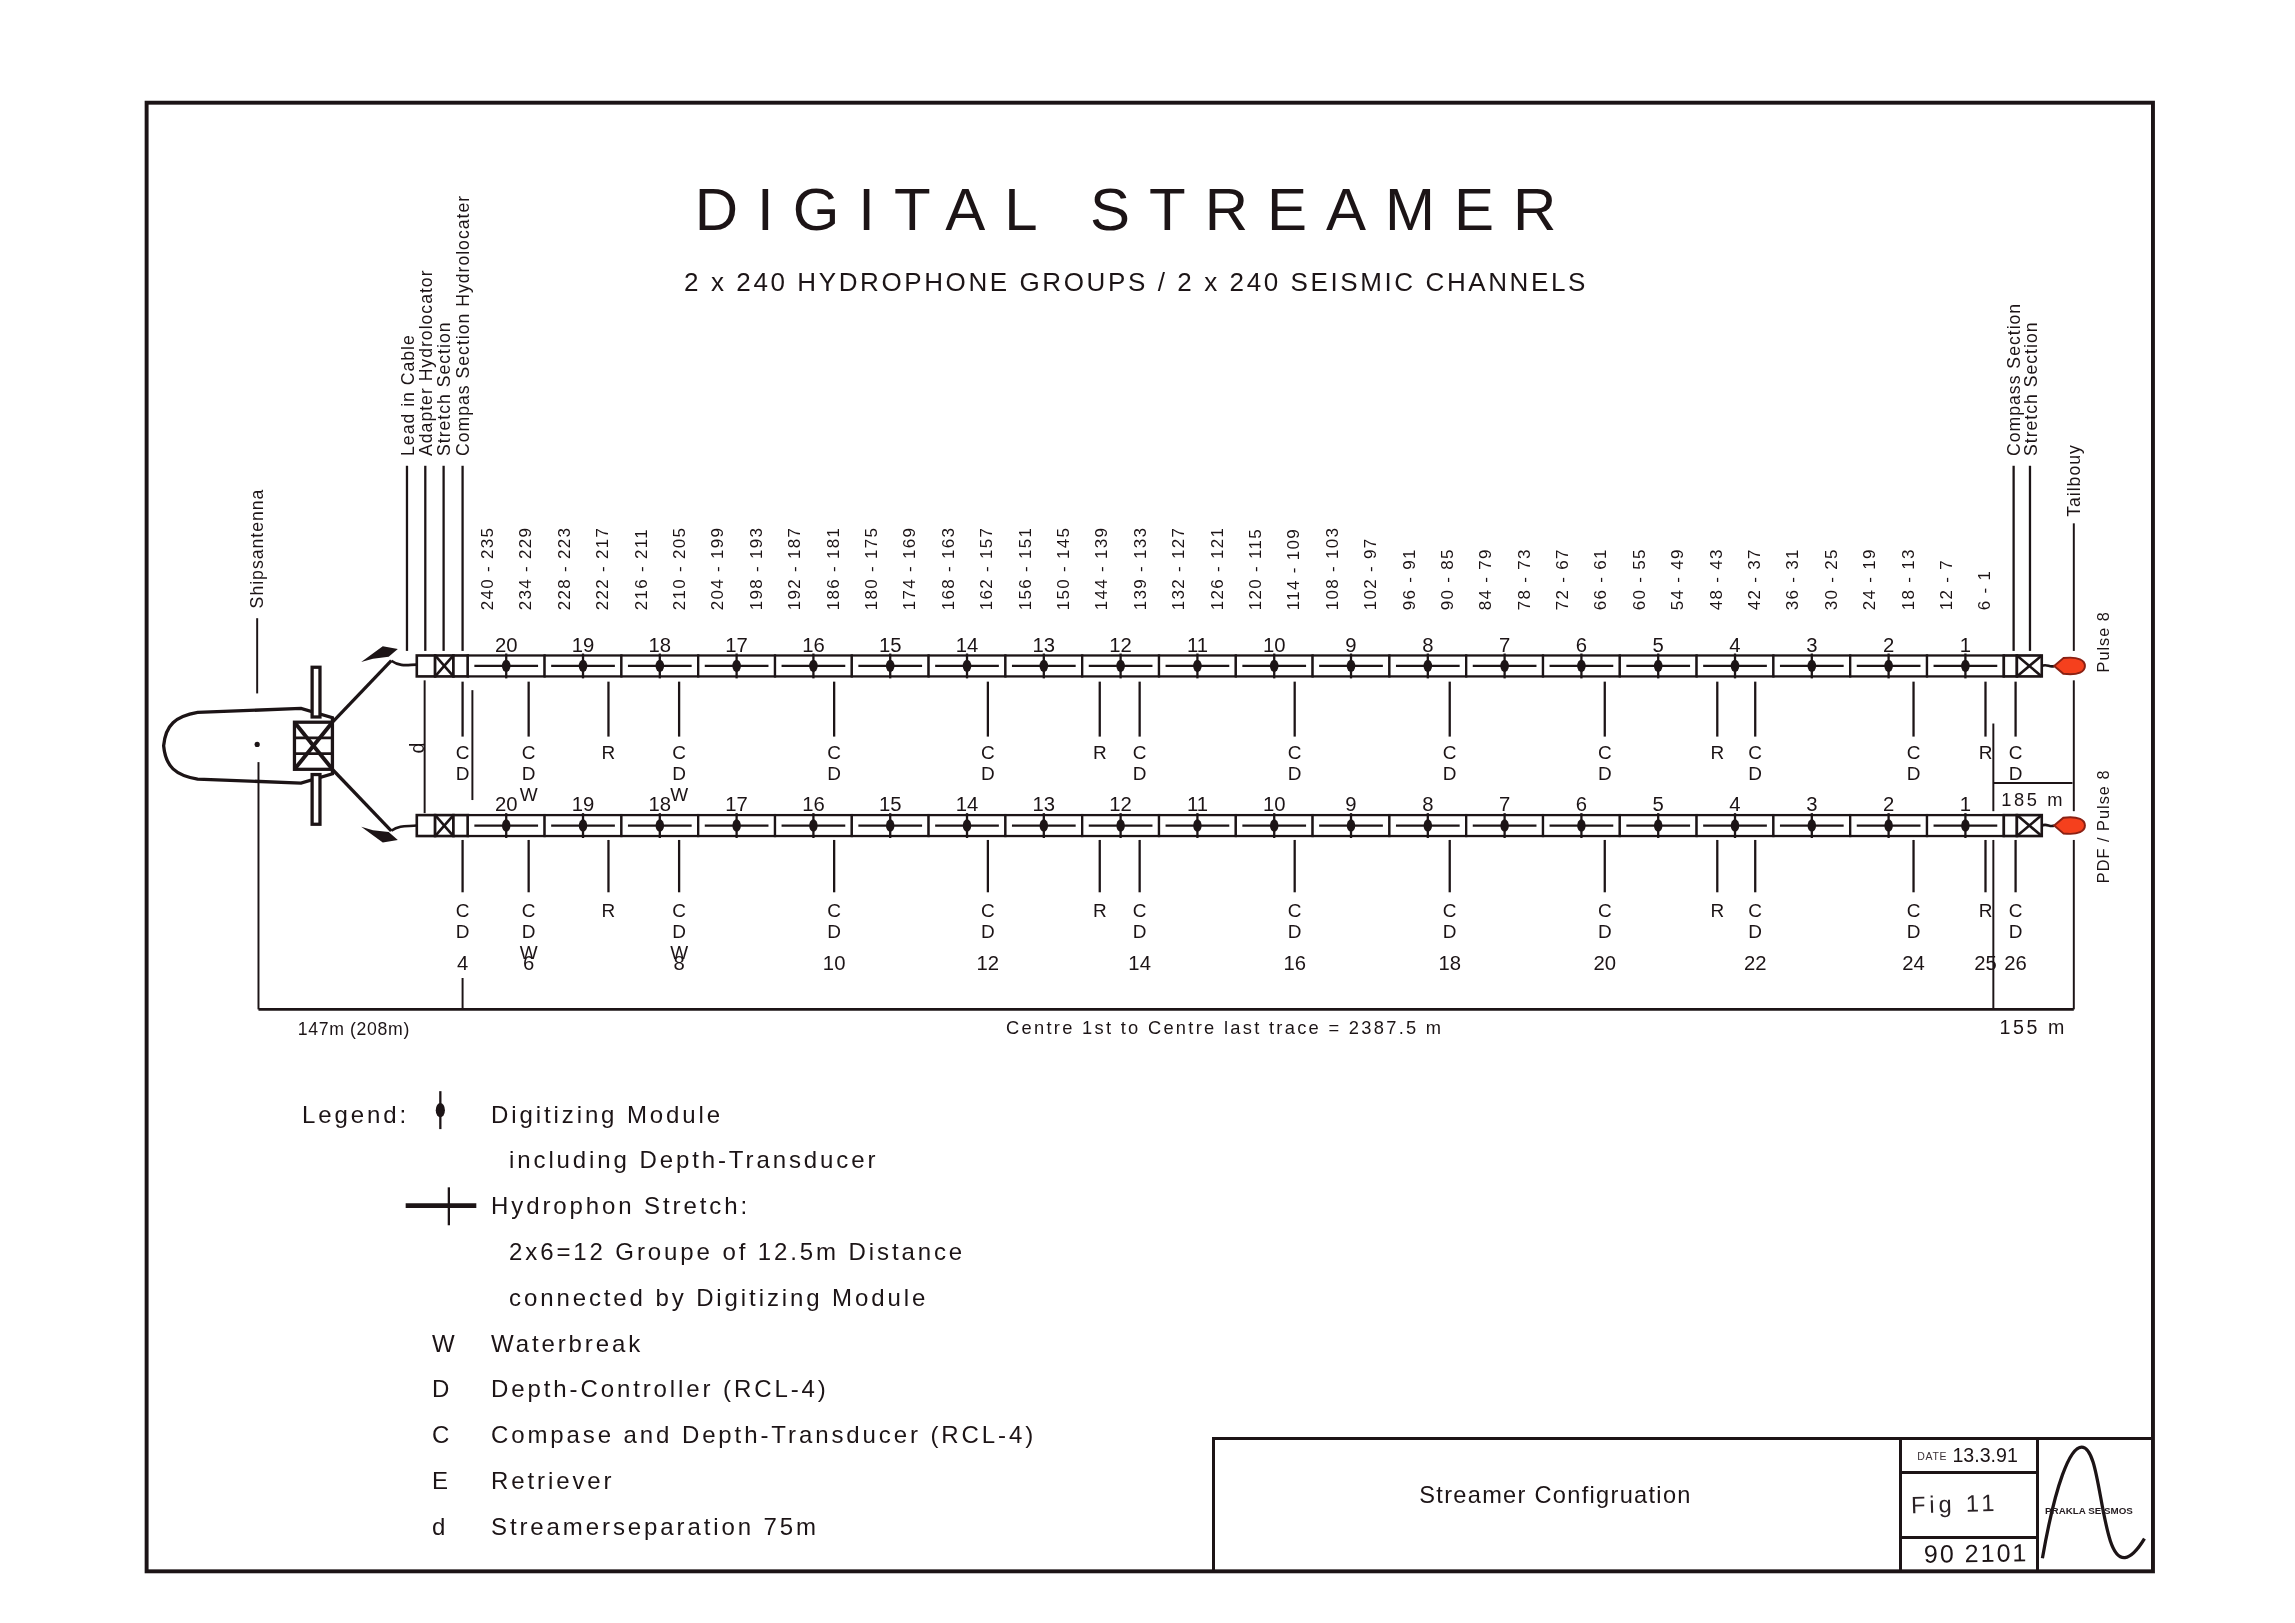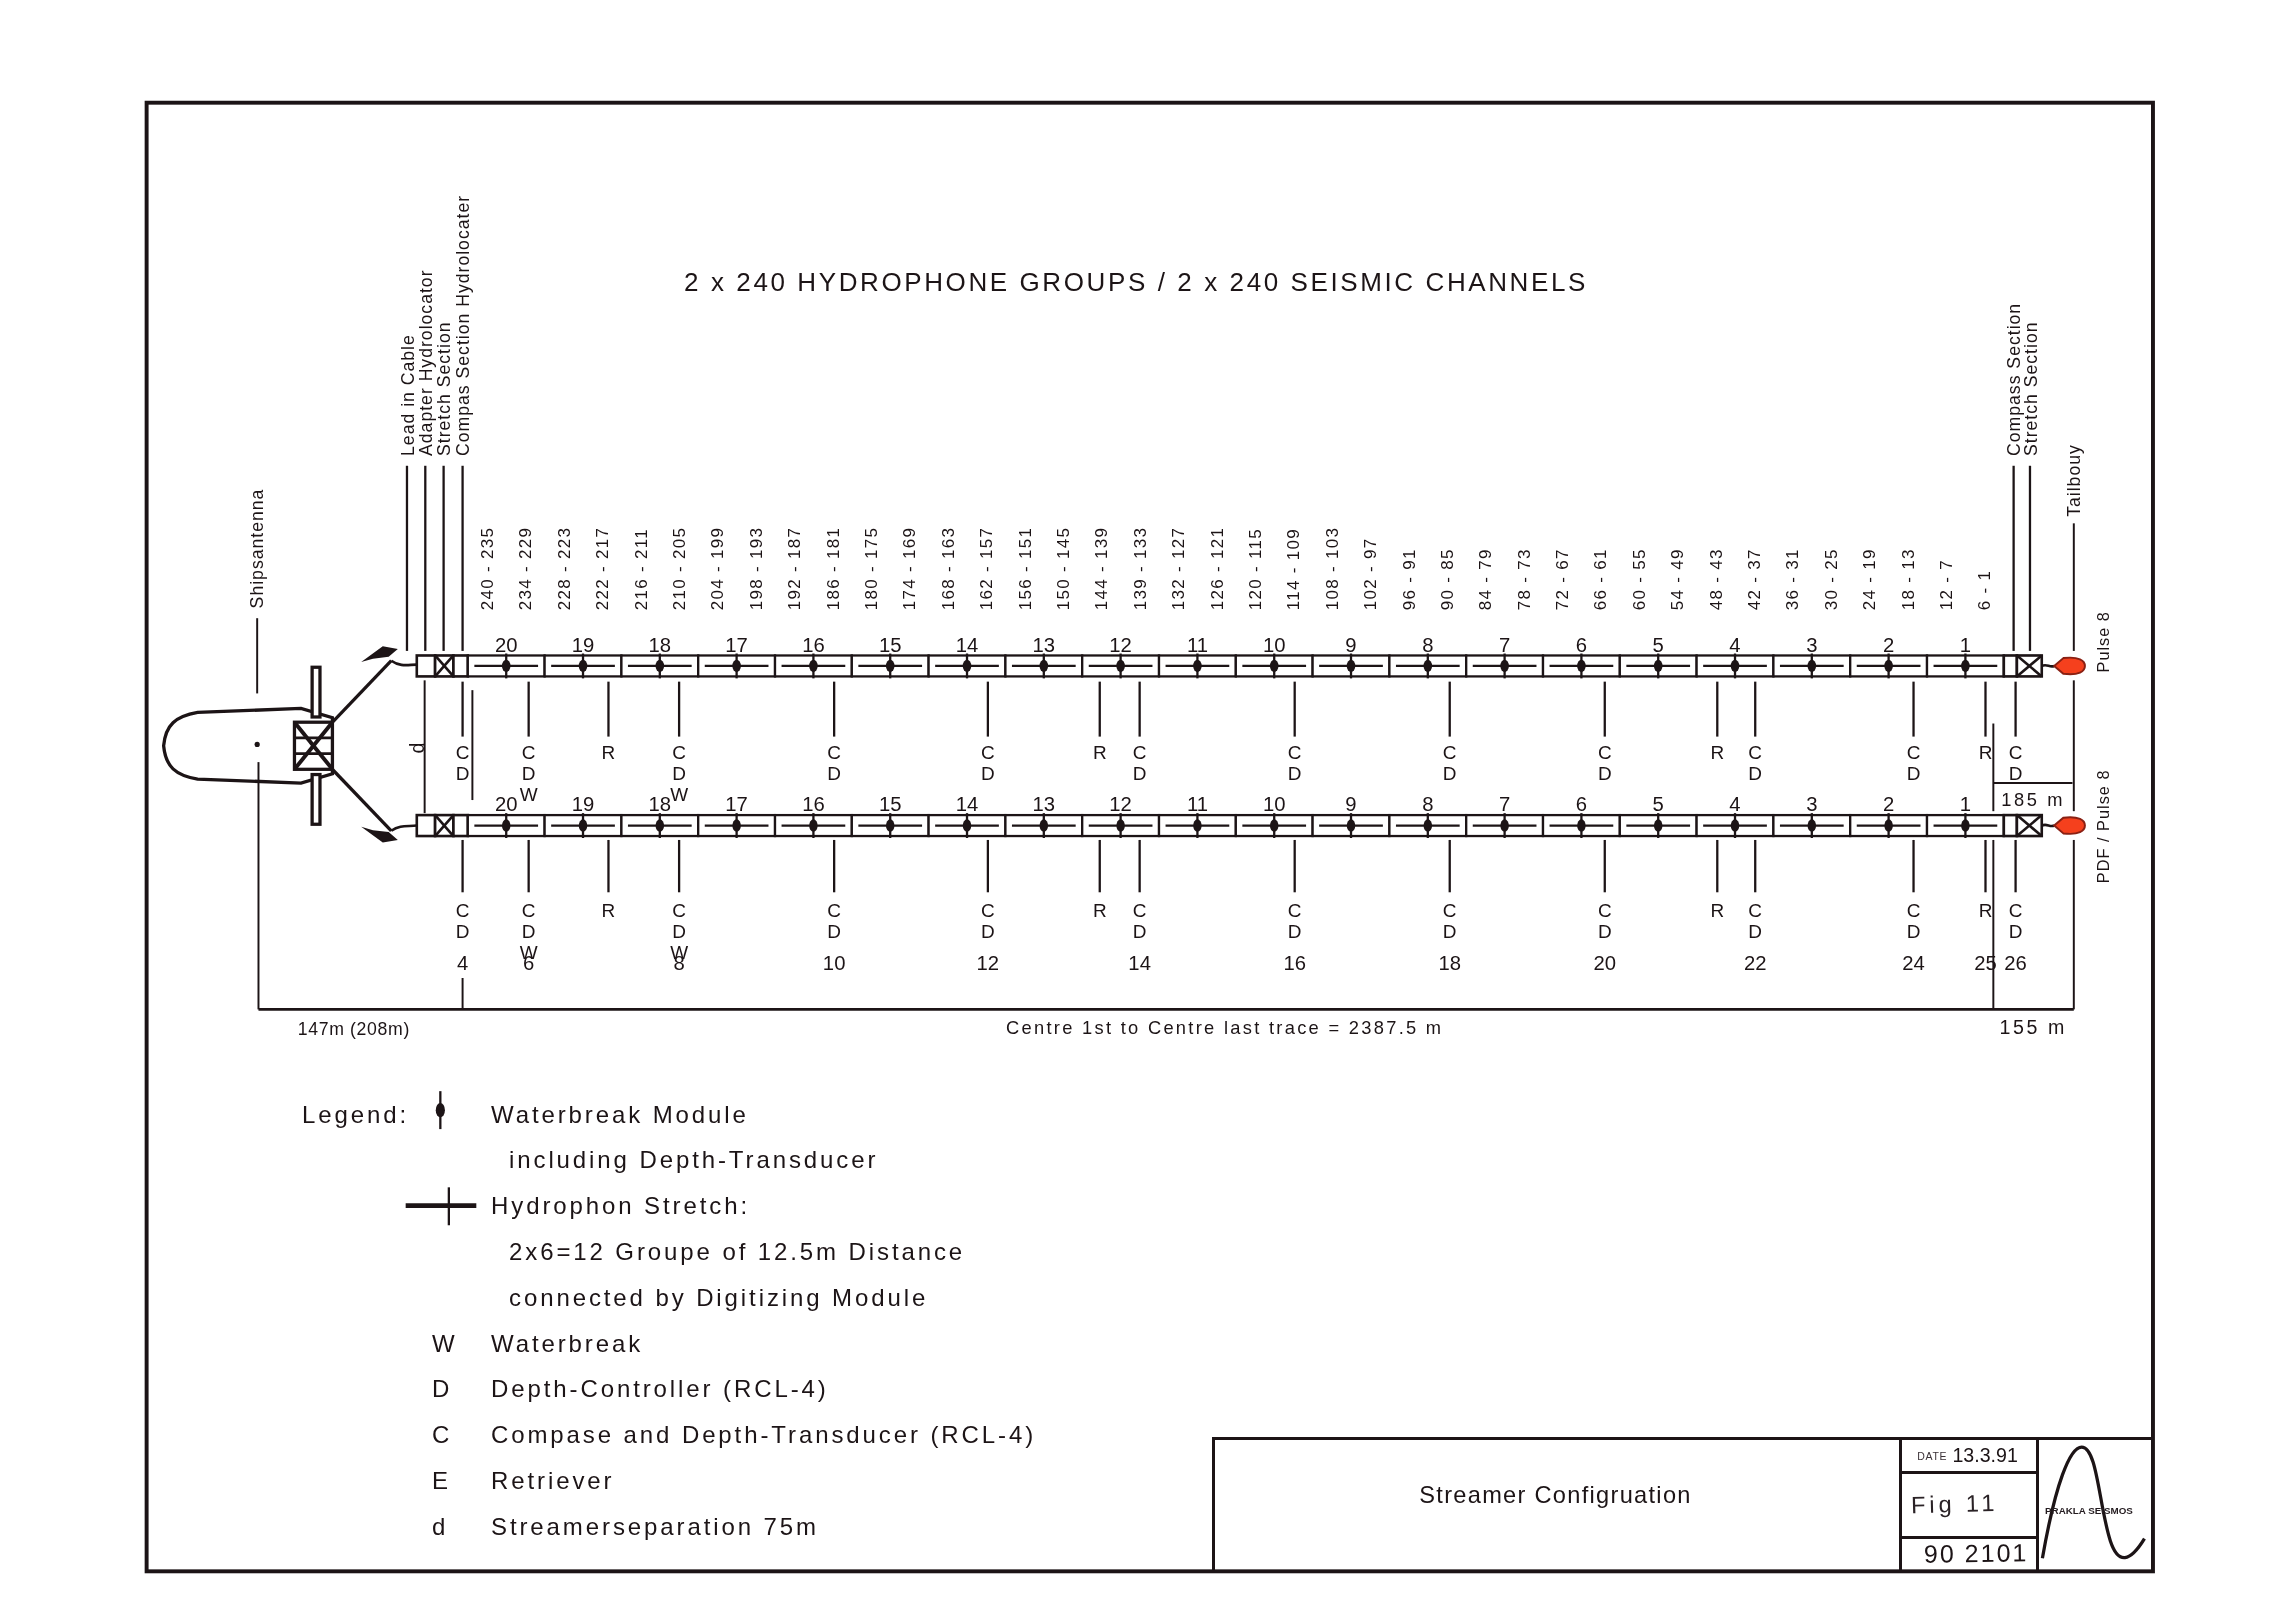--- a/index.html
+++ b/index.html
@@ -459,25 +459,26 @@
       <text x="3108" y="1580" font-size="30" text-anchor="middle" letter-spacing="4" fill="#1c1416" font-family="&quot;Liberation Sans&quot;,sans-serif">155 m</text>
       <line x1="673" y1="1668" x2="673" y2="1726" stroke="#1c1416" stroke-width="3.5"></line>
       <ellipse cx="673" cy="1697" rx="7" ry="11" fill="#1c1416"></ellipse>
       <line x1="620" y1="1843" x2="728" y2="1843" stroke="#1c1416" stroke-width="7"></line>
       <line x1="686" y1="1815" x2="686" y2="1873" stroke="#1c1416" stroke-width="3.5"></line>
       <g>
         <path d="M3122,2382 C3142,2268 3164,2212 3182,2212 C3206,2212 3208,2300 3226,2356 C3238,2392 3256,2388 3278,2352" fill="none" stroke="#1c1416" stroke-width="5"></path>
       </g>
     </svg>
 
+  <div id="title" class="ov">DIGITAL STREAMER</div>
   <div id="subtitle" class="ov">2 x 240 HYDROPHONE GROUPS / 2 x 240 SEISMIC CHANNELS</div>
 
   <div id="legend">
       <div class="ov leg" style="left: 302px; top: 1101px;">Legend:</div>
-      <div class="ov leg" style="left: 491px; top: 1101px;">Waterbreak Module</div>
+      <div class="ov leg" style="left: 491px; top: 1101px;">Digitizing Module</div>
       <div class="ov leg" style="left: 509px; top: 1146px;">including Depth-Transducer</div>
       <div class="ov leg" style="left: 491px; top: 1192px;">Hydrophon Stretch:</div>
       <div class="ov leg" style="left: 509px; top: 1238px;">2x6=12 Groupe of 12.5m Distance</div>
       <div class="ov leg" style="left: 509px; top: 1284px;">connected by Digitizing Module</div>
       <div class="ov leg" style="left: 432px; top: 1330px;">W</div>
       <div class="ov leg" style="left: 491px; top: 1330px;">Waterbreak</div>
       <div class="ov leg" style="left: 432px; top: 1375px;">D</div>
       <div class="ov leg" style="left: 491px; top: 1375px;">Depth-Controller (RCL-4)</div>
       <div class="ov leg" style="left: 432px; top: 1421px;">C</div>
       <div class="ov leg" style="left: 491px; top: 1421px;">Compase and Depth-Transducer (RCL-4)</div>

